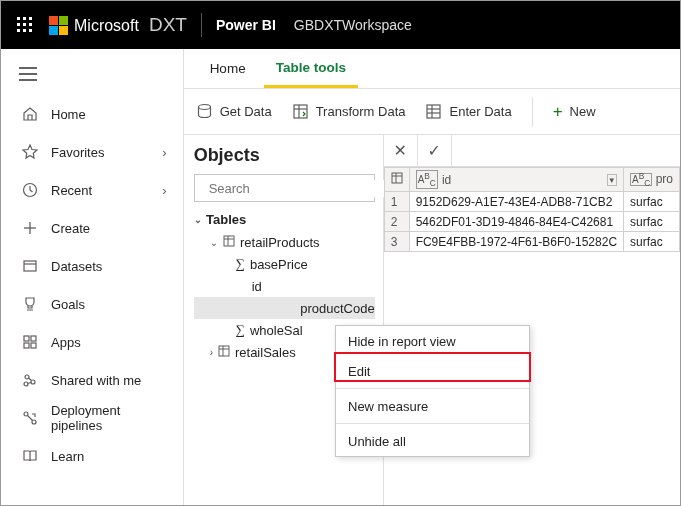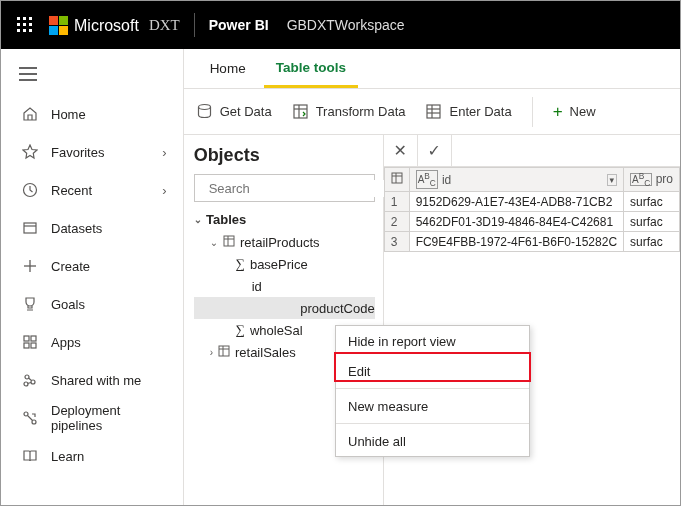--- a/index.html
+++ b/index.html
@@ -8,21 +8,21 @@
   .topbar { background:#000; color:#fff; height:48px; display:flex; align-items:center; }
   .waffle { width:48px; display:flex; align-items:center; justify-content:center; }
   .waffle svg { width:16px; height:16px; }
   .mslogo { display:flex; align-items:flex-end; gap:6px; margin-right:6px;}
   .mslogo .sq { display:grid; grid-template-columns:9px 9px; grid-template-rows:9px 9px; gap:1px; }
   .mslogo .sq span:nth-child(1){background:#F25022;}
   .mslogo .sq span:nth-child(2){background:#7FBA00;}
   .mslogo .sq span:nth-child(3){background:#00A4EF;}
   .mslogo .sq span:nth-child(4){background:#FFB900;}
   .mslogo .t { font-size:16px; }
-  .dxt { font-size:15px; color:#ccc; margin-left:4px;font-family:Liberation Serif, serif;}
+  .dxt { font-size:19px; color:#ccc; margin-left:4px;}
   .vdiv { width:1px; height:24px; background:#555; margin:0 14px;}
   .pbi { font-size:14px; font-weight:600;}
   .ws { margin-left:18px; font-size:14px; color:#ddd;}
   
   .bodyrow { display:flex; height:calc(506px - 48px - 2px); }
   
   .sidebar { width:215px; border-right:1px solid #e1dfdd; display:flex; flex-direction:column; padding-top:4px;}
   .hamb { height:42px; display:flex; align-items:center; padding-left:18px;}
   .hamb svg{width:18px;height:14px;}
   .navitem { height:38px; display:flex; align-items:center; padding:0 16px 0 18px; cursor:pointer; }
@@ -142,35 +142,35 @@
           <svg width="16" height="16" viewBox="0 0 16 16" fill="none" stroke="#605e5c" stroke-width="1.2">
             <circle cx="8" cy="8" r="6.5"></circle>
             <path d="M8 4v4l2.5 2"></path>
           </svg>
         </span>
       <span class="lbl">Recent</span>
       <span class="chev">›</span>
     </div>
     <div class="navitem">
       <span class="ic">
-          <svg width="16" height="16" viewBox="0 0 16 16" fill="none" stroke="#605e5c" stroke-width="1.2">
-            <rect x="2" y="3" width="12" height="10"></rect>
-            <line x1="2" y1="6" x2="14" y2="6"></line>
-          </svg>
-        </span>
-      <span class="lbl">Datasets</span>
-    </div>
-    <div class="navitem">
-      <span class="ic">
           <svg width="16" height="16" viewBox="0 0 16 16" stroke="#605e5c" stroke-width="1.3">
             <line x1="8" y1="2" x2="8" y2="14"></line>
             <line x1="2" y1="8" x2="14" y2="8"></line>
           </svg>
         </span>
       <span class="lbl">Create</span>
+    </div>
+    <div class="navitem">
+      <span class="ic">
+          <svg width="16" height="16" viewBox="0 0 16 16" fill="none" stroke="#605e5c" stroke-width="1.2">
+            <rect x="2" y="3" width="12" height="10"></rect>
+            <line x1="2" y1="6" x2="14" y2="6"></line>
+          </svg>
+        </span>
+      <span class="lbl">Datasets</span>
     </div>
     <div class="navitem">
       <span class="ic">
           <svg width="16" height="16" viewBox="0 0 16 16" fill="none" stroke="#605e5c" stroke-width="1.2">
             <path d="M4 2h8v4a4 4 0 01-8 0z"></path>
             <path d="M6 10v2h4v-2M5 14h6"></path>
           </svg>
         </span>
       <span class="lbl">Goals</span>
     </div>

